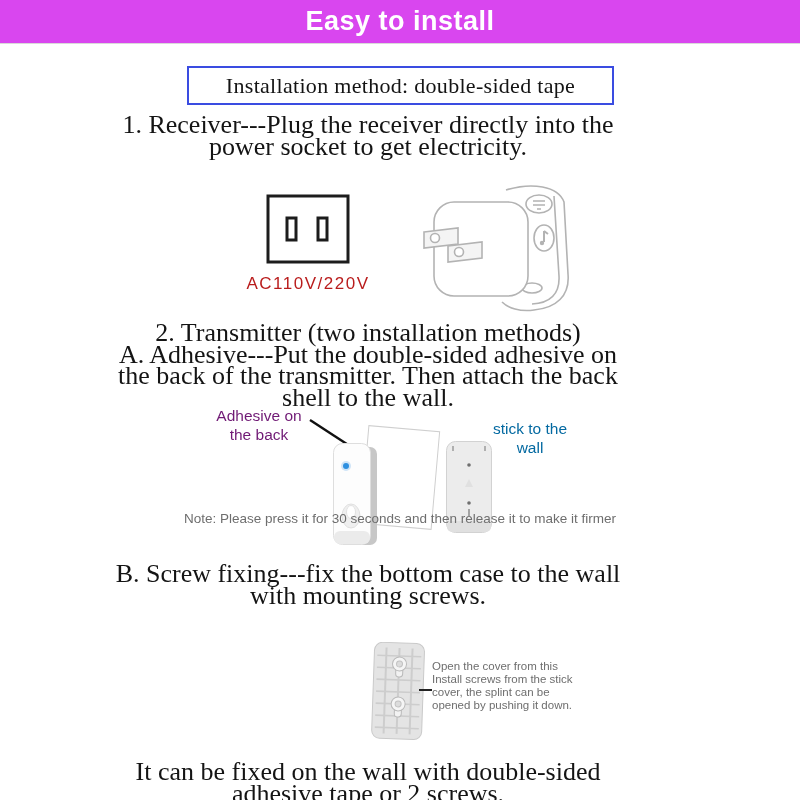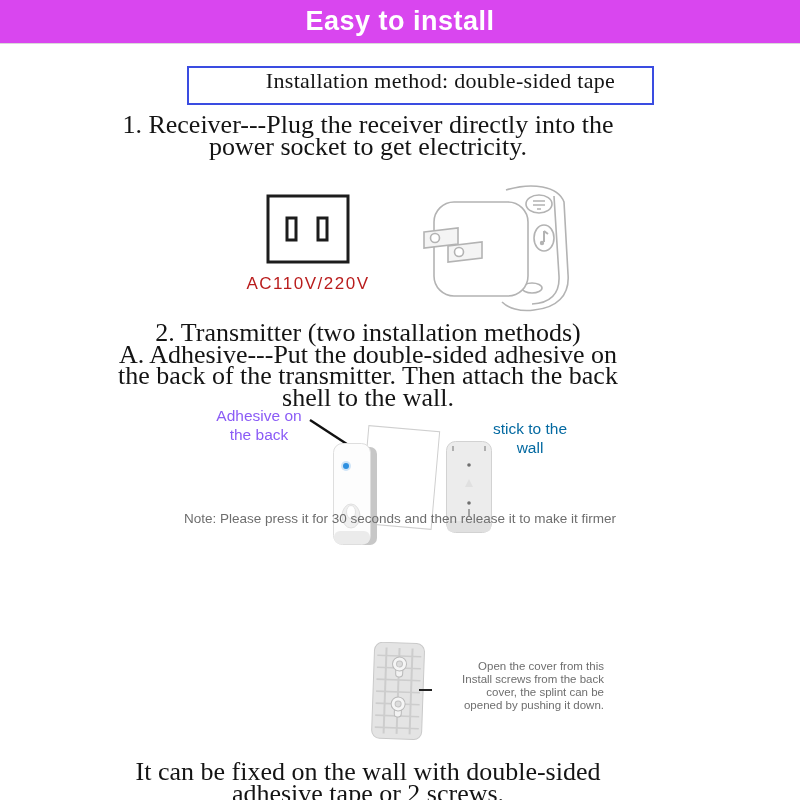--- a/index.html
+++ b/index.html
@@ -18,62 +18,62 @@
     background: #d946ef; display: flex; align-items: center; justify-content: center;
     border-bottom: 1px solid #d9d9d9;
   }
   .header-title {
     color: #ffffff; font-family: "Liberation Sans", sans-serif;
     font-weight: bold; font-size: 27px; letter-spacing: 0.5px;
   }
   
   .method-box {
     position: absolute; left: 187px; top: 66px; width: 423px; height: 35px;
-    border: 2px solid #3a4ce1; display: flex; justify-content: center; padding-left: 40px;
+    border: 2px solid #3a4ce1; display: flex; align-items: center; justify-content: center;
   }
   .method-box span { font-size: 22px; letter-spacing: 0.3px; }
   
   .para { position: absolute; left: 0; width: 736px; text-align: center; font-size: 26px; }
   .para .line { height: 21.5px; line-height: 21.5px; }
   #para-step1 { top: 114px; }
   #para-step2 { top: 322px; }
   #para-stepb { top: 563px; }
   #para-footer { top: 761px; }
   
   .socket-fig { position: absolute; left: 243px; top: 194px; width: 130px; text-align: center; }
   .socket-label {
     font-family: "Liberation Sans", sans-serif; color: #b91c1c;
     font-size: 17px; letter-spacing: 1.5px; margin-top: 6px;
   }
   .receiver-fig { position: absolute; left: 420px; top: 176px; }
   
   .adhesive-label {
     position: absolute; left: 200px; top: 406px; width: 118px; text-align: center;
-    font-family: "Liberation Sans", sans-serif; font-size: 15.5px; line-height: 19px; color: #8b5cf6;
+    font-family: "Liberation Sans", sans-serif; font-size: 15.5px; line-height: 19px; color: #701a75;
   }
   .stick-label {
     position: absolute; left: 486px; top: 419px; width: 88px; text-align: center;
     font-family: "Liberation Sans", sans-serif; font-size: 15.5px; line-height: 19px; color: #0369a1;
   }
   .pointer-line { position: absolute; left: 308px; top: 416px; }
   .tape-sheet {
     position: absolute; left: 364px; top: 428px; width: 70px; height: 97px;
     background: #ffffff; border: 1px solid #cfcfcf; transform: rotate(5deg);
   }
   .tx-front { position: absolute; left: 333px; top: 443px; }
   .tx-back  { position: absolute; left: 446px; top: 441px; }
   .note-text {
     position: absolute; left: 0; top: 511px; width: 800px; text-align: center;
     font-family: "Liberation Sans", sans-serif; font-size: 13.5px; color: #6e6e6e;
   }
   
   .plate-fig { position: absolute; left: 371px; top: 642px; }
   .dash-line { position: absolute; left: 419px; top: 689px; width: 13px; height: 0; border-top: 2px solid #222; }
   .plate-caption {
-    position: absolute; left: 432px; top: 660px; width: 172px; text-align: right;
+    position: absolute; left: 432px; top: 660px; width: 172px; text-align: left;
     font-family: "Liberation Sans", sans-serif; font-size: 11.5px; line-height: 13px; color: #6e6e6e;
   }
 </style>
 </head>
 <body>
 
 <div id="canvas">
 
   <div class="header-bar">
     <span class="header-title">Easy to install</span>
@@ -165,20 +165,24 @@
     </svg>
   </div>
 
   <div class="stick-label">
     <div>stick to the</div>
     <div>wall</div>
   </div>
 
   <div class="note-text">Note: Please press it for 30 seconds and then release it to make it firmer</div>
 
+  <div class="para" id="para-stepb">
+    <div class="line">B. Screw fixing---fix the bottom case to the wall</div>
+    <div class="line">with mounting screws.</div>
+  </div>
 
   <div class="plate-fig">
     <svg width="58" height="102" viewBox="0 0 58 102">
       <g transform="rotate(2 29 51)">
         <rect x="2" y="1" width="50" height="96" rx="8" fill="#e4e4e4" stroke="#c9c9c9"></rect>
         <g stroke="#cdcdcd" stroke-width="2">
           <line x1="14" y1="6" x2="14" y2="92"></line>
           <line x1="27" y1="6" x2="27" y2="92"></line>
           <line x1="40" y1="6" x2="40" y2="92"></line>
         </g>
@@ -201,21 +205,21 @@
           <circle cx="27.5" cy="62" r="3" fill="#dcdcdc" stroke="#c2c2c2"></circle>
         </g>
       </g>
     </svg>
   </div>
 
   <div class="dash-line"></div>
 
   <div class="plate-caption">
     <div>Open the cover from this</div>
-    <div>Install screws from the back</div>
+    <div>Install screws from the stick</div>
     <div>cover, the splint can be</div>
     <div>opened by pushing it down.</div>
   </div>
 
   <div class="para" id="para-footer">
     <div class="line">It can be fixed on the wall with double-sided</div>
     <div class="line">adhesive tape or 2 screws.</div>
   </div>
 
 </div>

